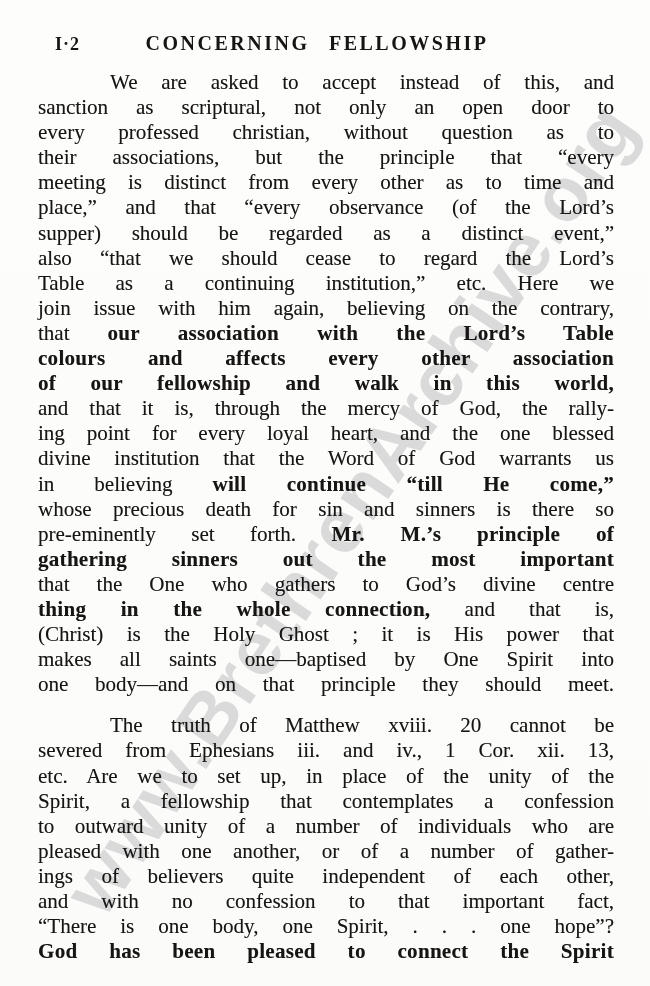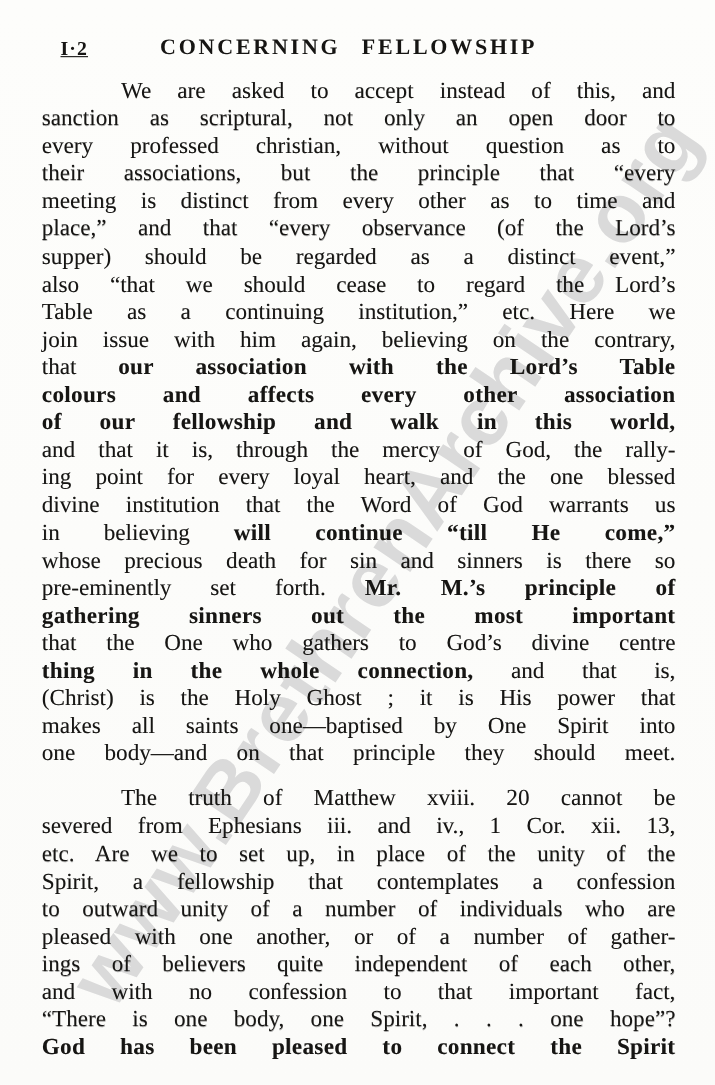--- a/index.html
+++ b/index.html
@@ -21,21 +21,21 @@
   .watermark-text{
     font-family:"Liberation Sans", sans-serif;
     font-weight:bold; font-size:76px; letter-spacing:1px;
     color:#dadada; white-space:nowrap;
     transform: translate(25px,15px) rotate(-56deg);
   }
 
   .header{ position:absolute; top:32px; left:40px; right:40px; z-index:2; height:24px; }
   .page-number{
     position:absolute; left:15px; top:2px;
-    font-size:18px; font-weight:bold; letter-spacing:1px;text-decoration:underline;
+    font-size:18px; font-weight:bold; letter-spacing:1px;
   }
   .running-title{
     text-align:center; font-size:20px; font-weight:bold;
     letter-spacing:2.5px; word-spacing:12px;
     transform:translateX(-8px);
   }
 
   .body-text{
     position:absolute; top:70px; left:38px; right:36px; z-index:2;
     font-size:21px;

